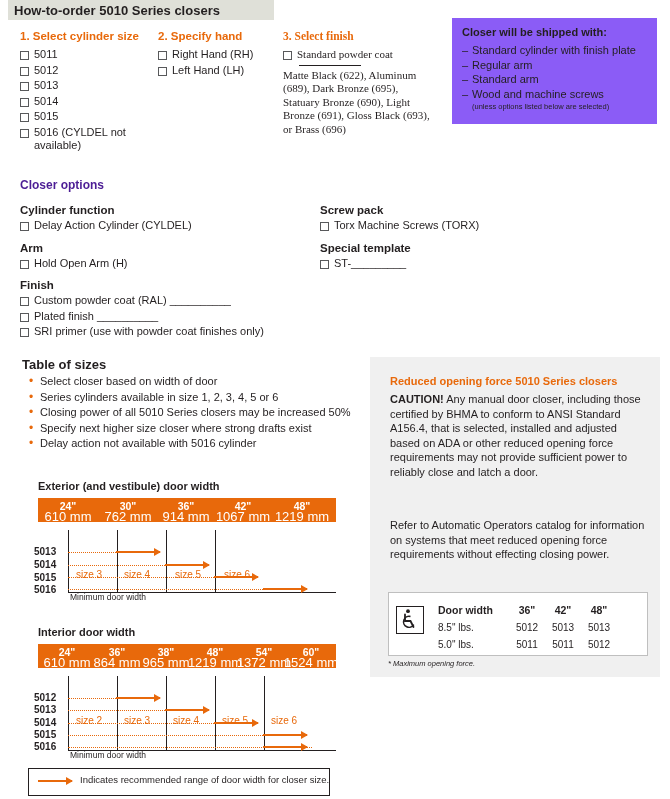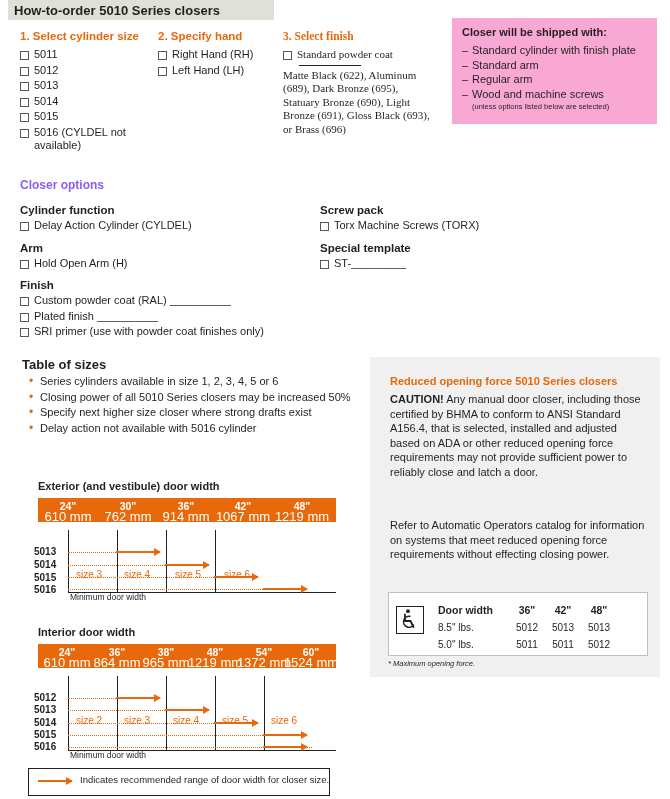--- a/index.html
+++ b/index.html
@@ -40,32 +40,32 @@
   #col1{position:absolute;left:20px;top:30px;width:130px;}
   #col2{position:absolute;left:158px;top:30px;width:120px;}
   #col3{position:absolute;left:283px;top:30px;width:150px;font-family:Liberation Serif, serif;}
 
   #finish-desc{margin-top:2px;font-size:11px;line-height:13.5px;}
   .ruleline{border-bottom:1px solid #231f20;width:62px;height:1px;margin:1px 0 3px 16px;}
 
   
   #ship-box{
     position:absolute;left:452px;top:18px;width:205px;height:106px;
-    background:#f9a8d4;
+    background:#8b5cf6;
   }
   #ship-box .hdr{font-weight:bold;font-size:11px;margin:8px 0 5px 10px;}
   #ship-box ul{margin:0;padding:0 10px 0 20px;list-style:none;}
   #ship-box li{position:relative;font-size:11px;line-height:14.5px;}
   #ship-box li:before{content:"–";position:absolute;left:-10px;}
   #ship-note{font-size:7.5px;margin:1px 0 0 20px;line-height:10px;}
 
   
   #closer-options-title{
     position:absolute;left:20px;top:178px;
-    font-weight:bold;font-size:12px;color:#8b5cf6;
+    font-weight:bold;font-size:12px;color:#4c1d95;
   }
   #opt-left{position:absolute;left:20px;top:204px;width:290px;}
   #opt-right{position:absolute;left:320px;top:204px;width:250px;}
   .opt-head{font-weight:bold;font-size:11.5px;margin-bottom:3px;}
   .opt-gap{height:7px;}
 
   
   #tos-title{position:absolute;left:22px;top:357px;font-weight:bold;font-size:13px;}
   #tos-list{position:absolute;left:26px;top:374px;width:330px;}
   #tos-list li{
@@ -201,22 +201,22 @@
       <span class="cb-label">Standard powder coat</span>
     </div>
   <div class="ruleline"></div>
   <div id="finish-desc">Matte Black (622), Aluminum (689), Dark Bronze (695), Statuary Bronze (690), Light Bronze (691), Gloss Black (693), or Brass (696)</div>
 </div>
 
 <div id="ship-box">
   <div class="hdr">Closer will be shipped with:</div>
   <ul>
     <li>Standard cylinder with finish plate</li>
+    <li>Regular arm</li>
     <li>Standard arm</li>
-    <li>Regular arm</li>
     <li>Wood and machine screws</li>
   </ul>
   <div id="ship-note">(unless options listed below are selected)</div>
 </div>
 
 <div id="closer-options-title">Closer options</div>
 
 <div id="opt-left">
   <div class="opt-head">Cylinder function</div>
   <div class="cb-line">
@@ -255,20 +255,21 @@
   <div class="opt-head">Special template</div>
   <div class="cb-line">
       <span class="cb"></span>
       <span class="cb-label">ST-_________</span>
     </div>
 </div>
 
 <div id="tos-title">Table of sizes</div>
 <div id="tos-list">
   <ul>
+    <li>Select closer based on width of door</li>
     <li>Series cylinders available in size 1, 2, 3, 4, 5 or 6</li>
     <li>Closing power of all 5010 Series closers may be increased 50%</li>
     <li>Specify next higher size closer where strong drafts exist</li>
     <li>Delay action not available with 5016 cylinder</li>
   </ul>
 </div>
 
 <div id="rof-box"></div>
 <div id="rof-title">Reduced opening force 5010 Series closers</div>
 <div id="rof-p1"><span class="bold">CAUTION!</span> <span id="rof-p1-rest">Any manual door closer, including those certified by BHMA to conform to ANSI Standard A156.4, that is selected, installed and adjusted based on ADA or other reduced opening force requirements may not provide sufficient power to reliably close and latch a door.</span></div>

